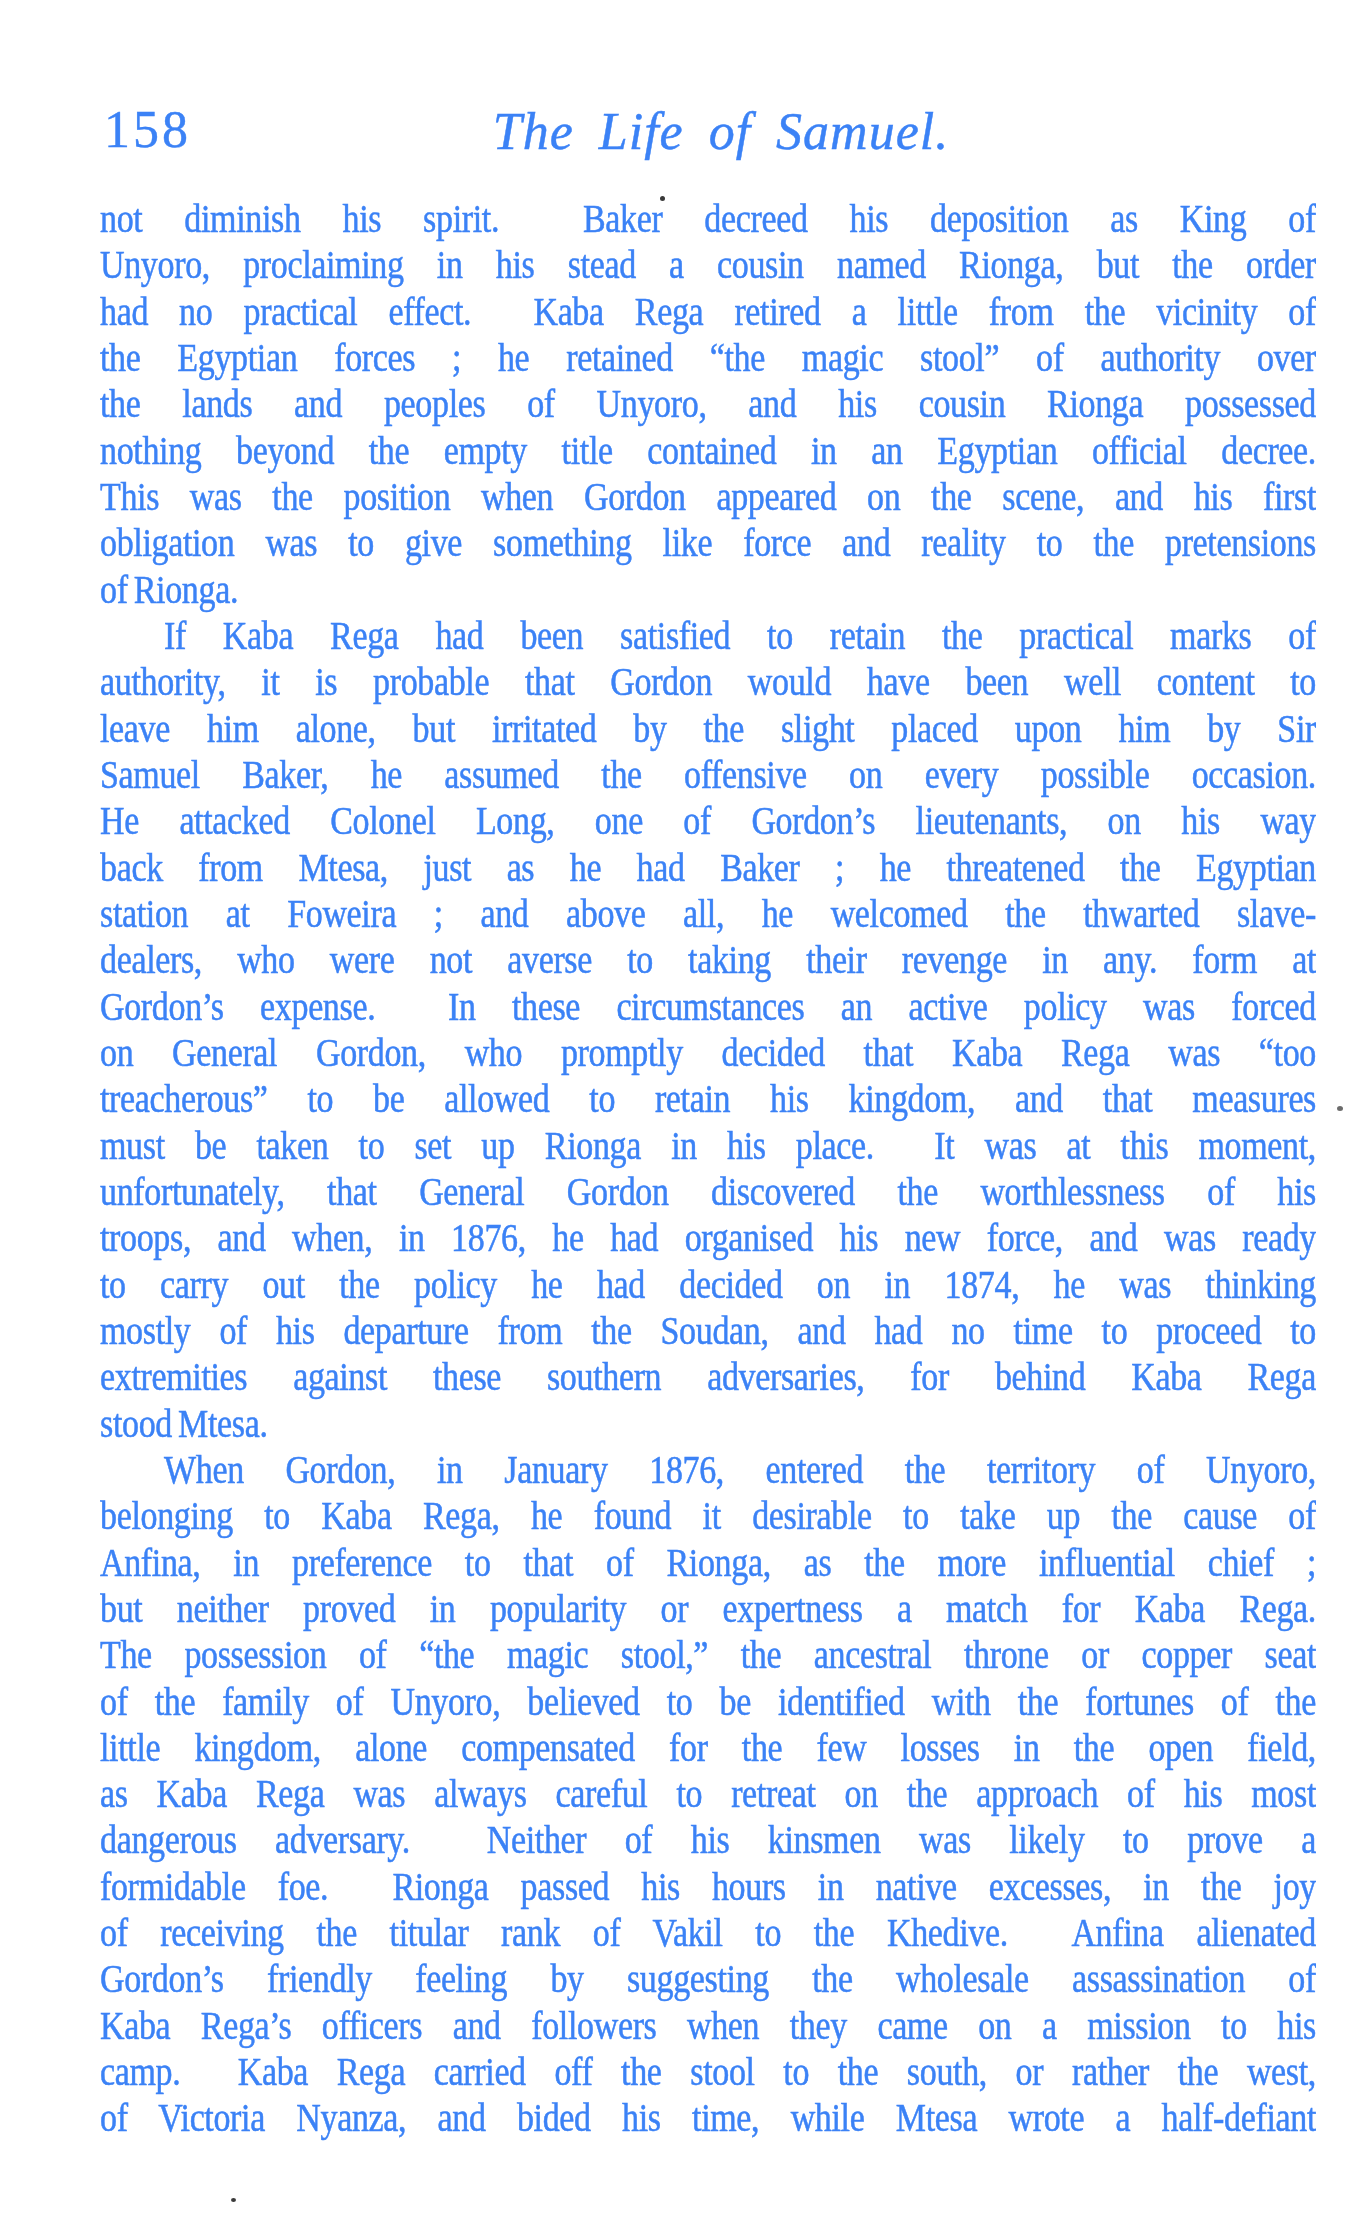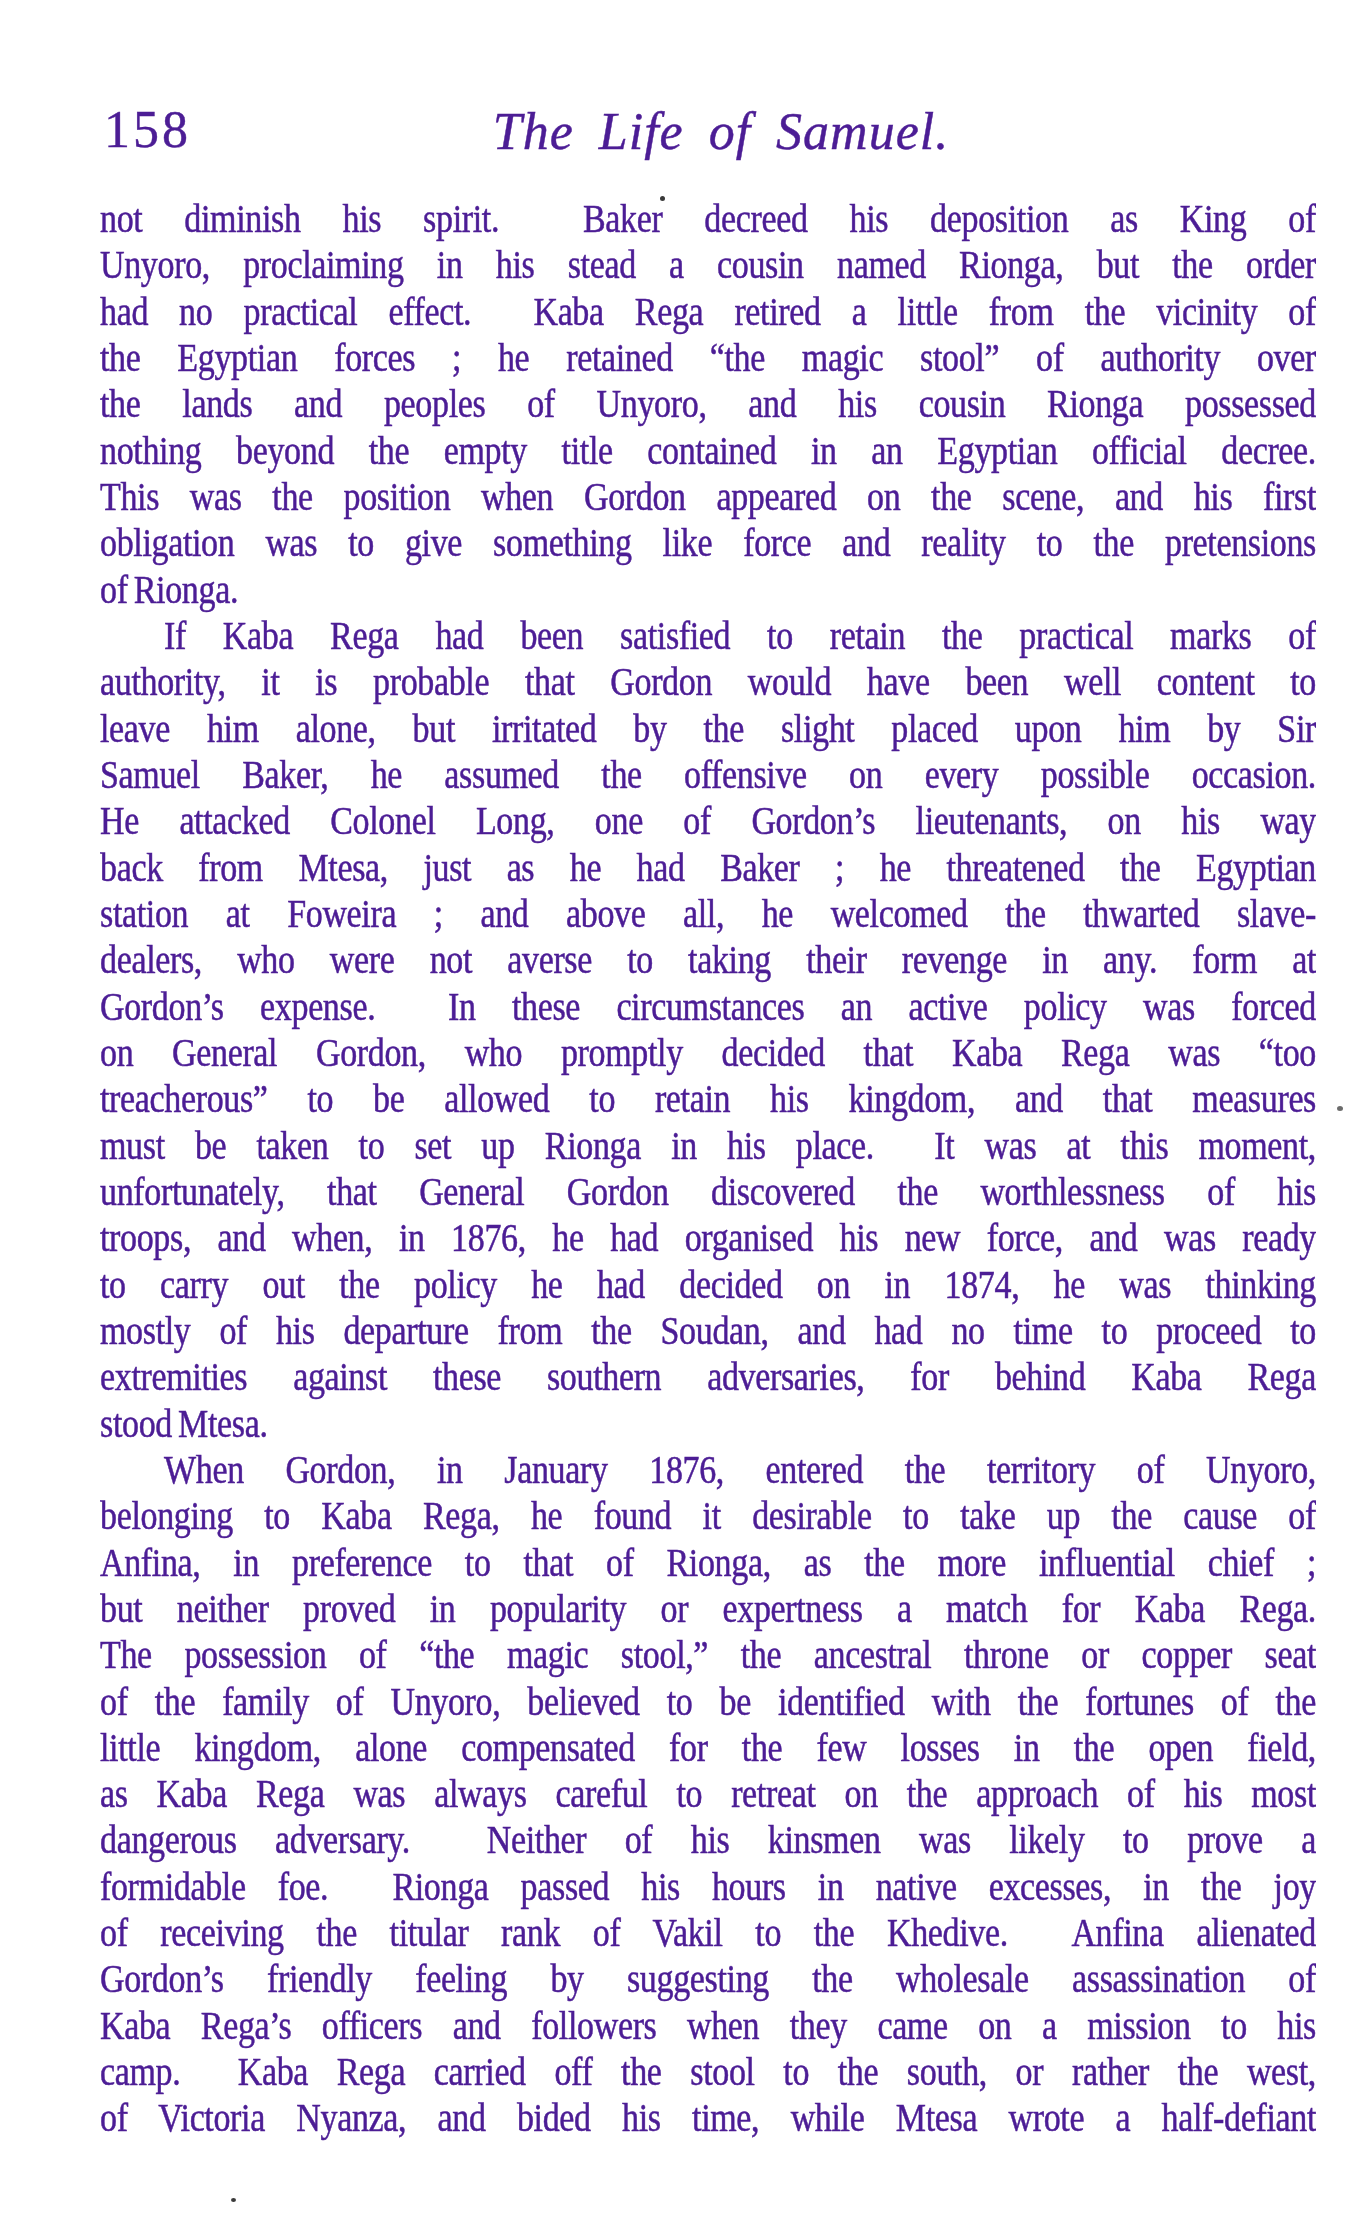--- a/index.html
+++ b/index.html
@@ -3,21 +3,21 @@
 <meta charset="utf-8">
 <style>
   html, body { margin: 0; padding: 0; background: #e8e8e8; }
   .page {
     position: relative;
     width: 1346px;
     height: 2220px;
     background: #ffffff;
     overflow: hidden;
     font-family: "Liberation Serif", "DejaVu Serif", serif;
-    color: #4c1d95;
+    color: #3b82f6;
   }
   
   .running-head {
     position: absolute;
     left: 100px;
     top: 96px;
     width: 1216px;
     height: 84px;
   }
   .folio {

